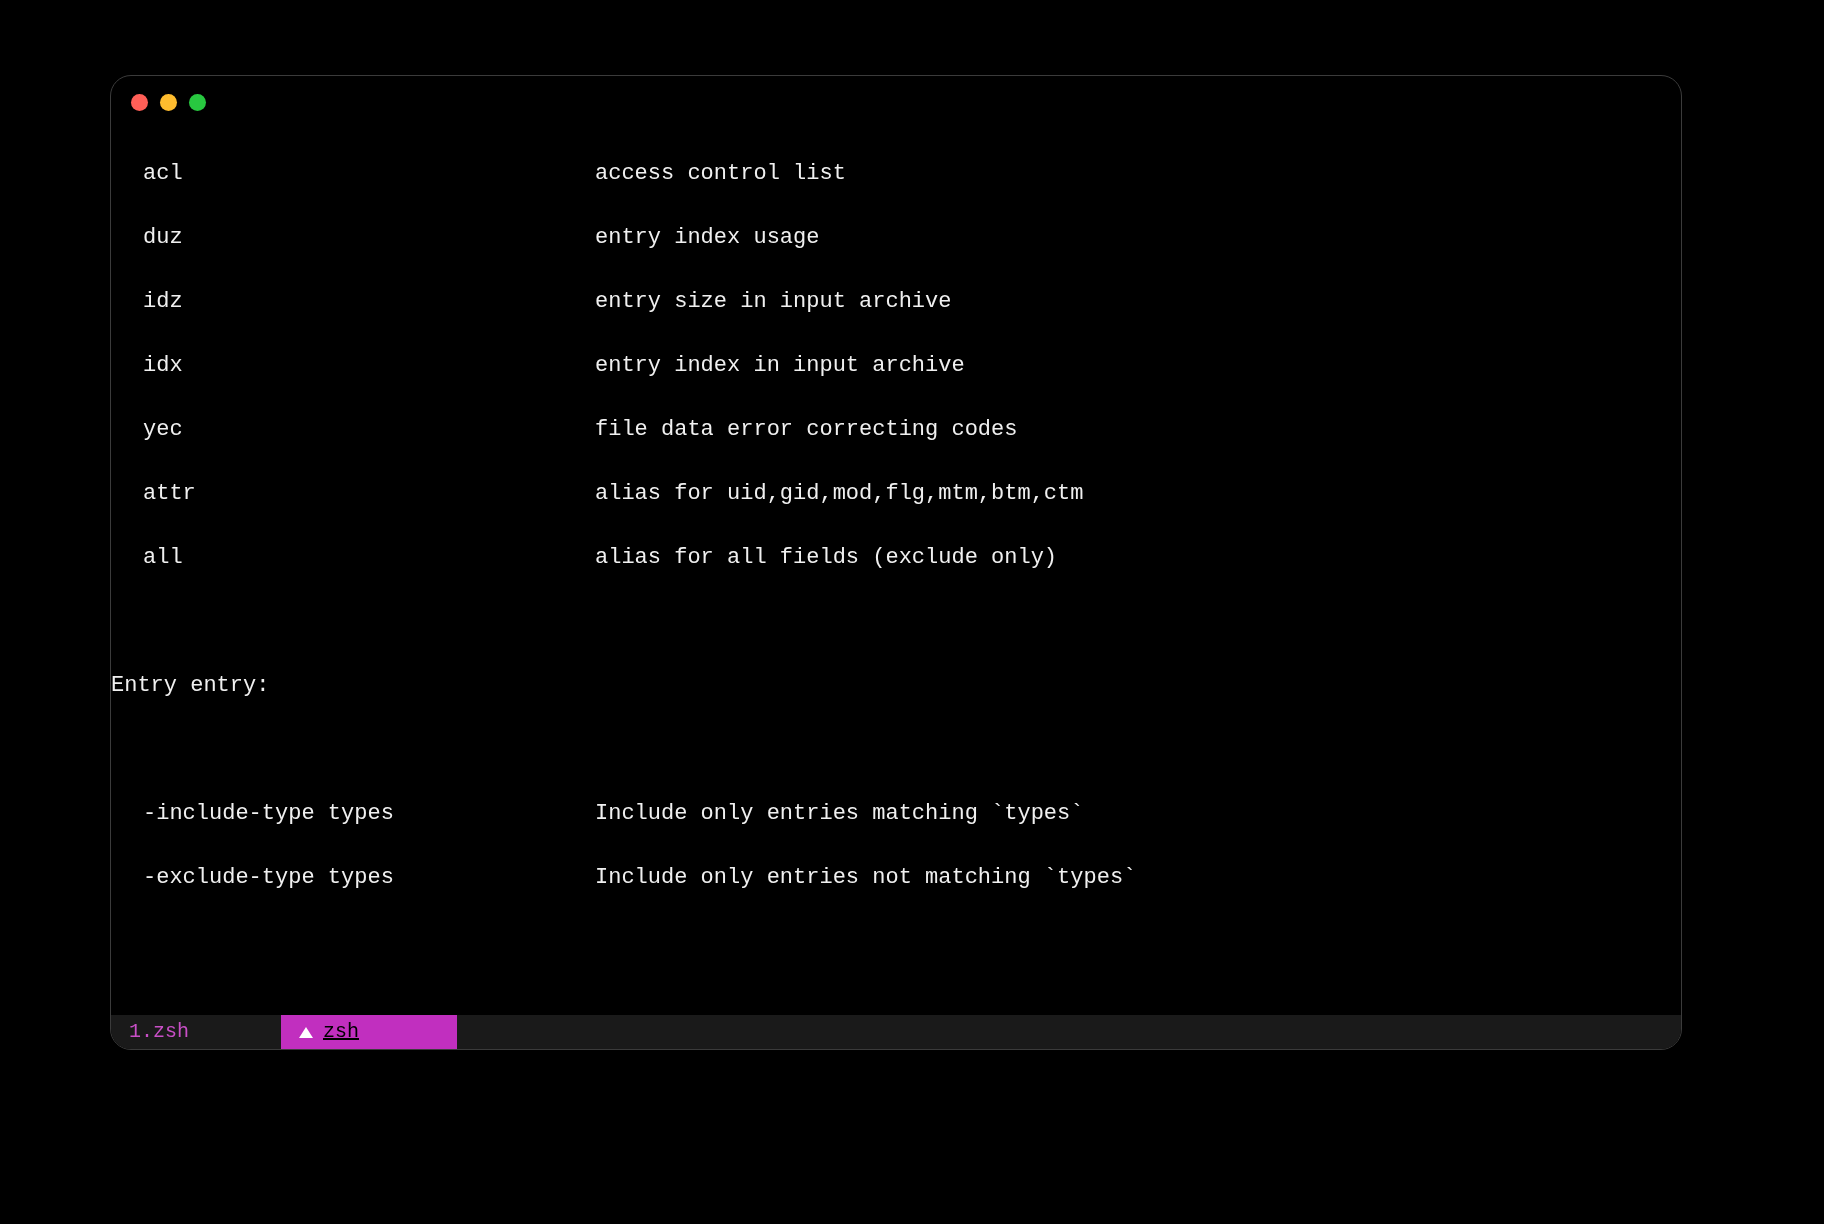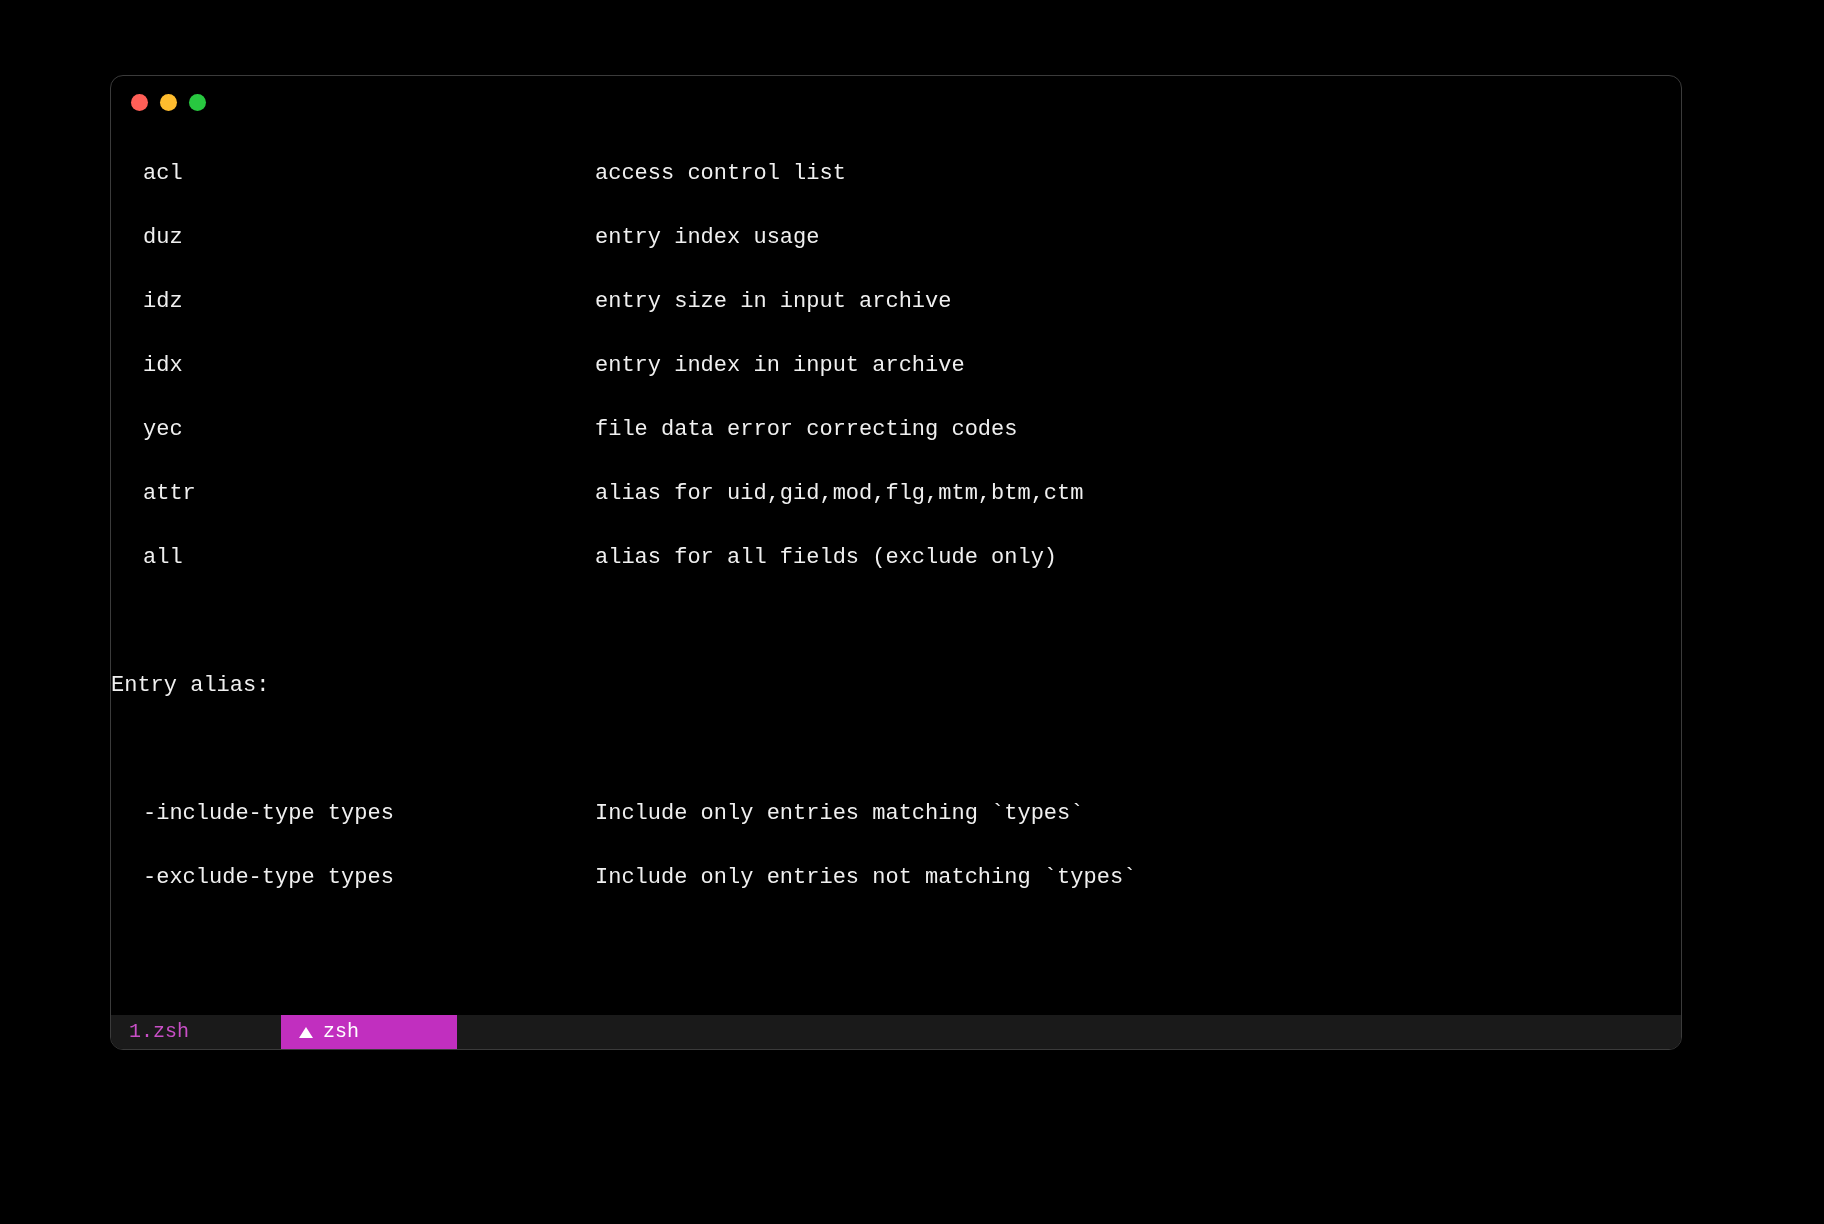--- a/index.html
+++ b/index.html
@@ -11,21 +11,21 @@
     overflow: hidden;
   }
   .window {
     position: absolute;
     left: 110px;
     top: 75px;
     width: 1572px;
     height: 975px;
     background: #000000;
     border: 1px solid #3b3b3b;
-    border-radius: 13px;
+    border-radius: 21px;
     box-sizing: border-box;
     overflow: hidden;
     font-family: "SFMono-Regular", "Menlo", "Consolas", "Liberation Mono", monospace;
     font-size: 22px;
     line-height: 32px;
     color: #f0f0f0;
     font-weight: 500;
   }
   .traffic-lights {
     position: absolute;
@@ -73,23 +73,24 @@
     font-size: 20px;
     padding: 0 18px;
     box-sizing: border-box;
   }
   .tab.inactive {
     color: #c94fc7;
     min-width: 170px;
   }
   .tab.active {
     background: #c12fbf;
-    color: #ffffff;
+    color: #000000;
     min-width: 176px;
     gap: 10px;
+    text-decoration: underline;
   }
   .tab.active .tri {
     width: 0; height: 0;
     border-left: 7px solid transparent;
     border-right: 7px solid transparent;
     border-bottom: 11px solid #ffffff;
     display: inline-block;
   }
 </style>
 </head>
@@ -105,21 +106,21 @@
 
   <div class="terminal-body">
 <div class="line"><span class="indent2"></span><span class="col-key">acl</span><span>access control list</span></div>
 <div class="line"><span class="indent2"></span><span class="col-key">duz</span><span>entry index usage</span></div>
 <div class="line"><span class="indent2"></span><span class="col-key">idz</span><span>entry size in input archive</span></div>
 <div class="line"><span class="indent2"></span><span class="col-key">idx</span><span>entry index in input archive</span></div>
 <div class="line"><span class="indent2"></span><span class="col-key">yec</span><span>file data error correcting codes</span></div>
 <div class="line"><span class="indent2"></span><span class="col-key">attr</span><span>alias for uid,gid,mod,flg,mtm,btm,ctm</span></div>
 <div class="line"><span class="indent2"></span><span class="col-key">all</span><span>alias for all fields (exclude only)</span></div>
 <div class="line"></div>
-<div class="line"><span>Entry alias:</span></div>
+<div class="line"><span>Entry entry:</span></div>
 <div class="line"></div>
 <div class="line"><span class="indent2"></span><span class="col-key">-include-type types</span><span>Include only entries matching `types`</span></div>
 <div class="line"><span class="indent2"></span><span class="col-key">-exclude-type types</span><span>Include only entries not matching `types`</span></div>
 <div class="line"></div>
 
 
 
 
 
 

